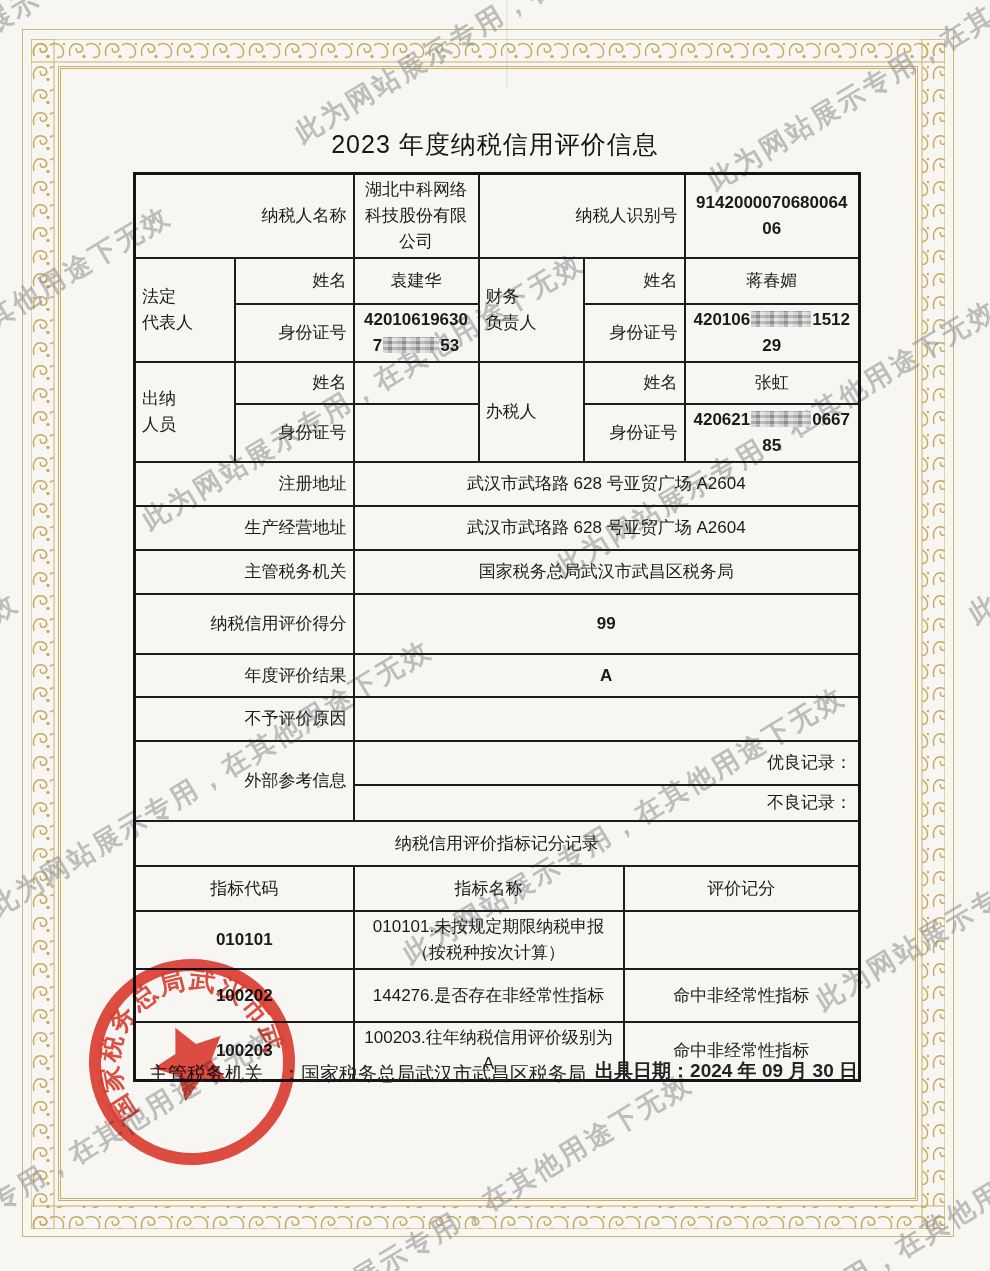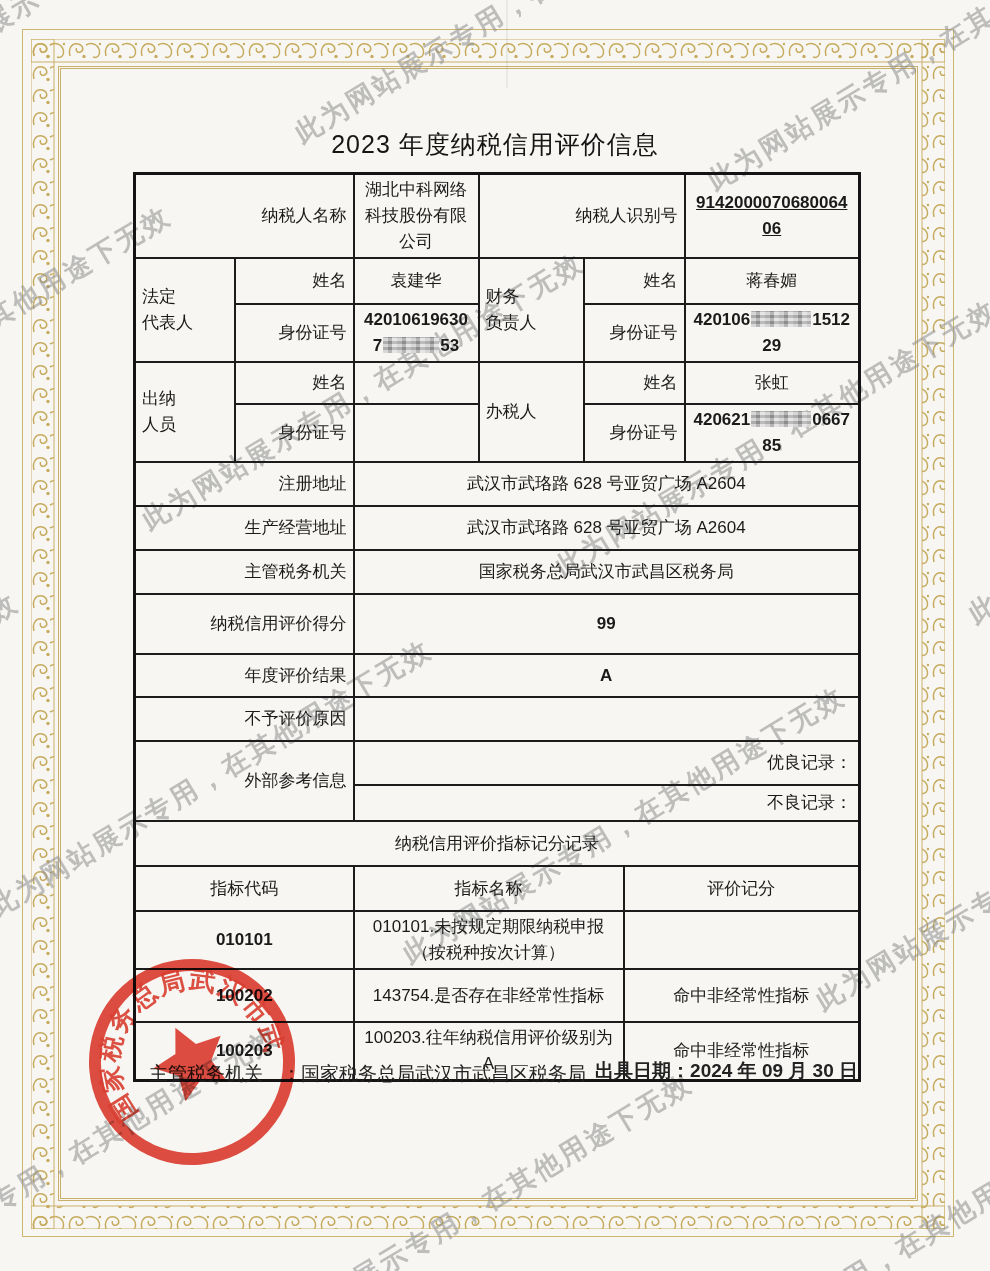--- a/index.html
+++ b/index.html
@@ -32,21 +32,21 @@
     border-collapse:collapse;table-layout:fixed;width:725px;}
   #doc-table td{border:2px solid #1c1c1c;font-size:17px;padding:2px 6px;
     vertical-align:middle;background:transparent;line-height:26px;}
   #doc-table{border:3px solid #141414;}
   .llabel{text-align:right;padding-left:10px !important;}
   .center{text-align:center;margin-left:32px;}
   .plabel{text-align:left;white-space:pre-line;}
   .num{font-weight:bold;font-size:18px;}
   .idcell{font-weight:bold;font-size:17px;text-align:center;word-break:break-all;
     line-height:27px;}
-  .bigid{font-size:18px;text-decoration:underline;}
+  .bigid{font-size:18px;}
   .codecell{font-weight:bold;font-size:17px;}
   .grp{display:inline-block;white-space:nowrap;}
   .censor{display:inline-block;height:16px;vertical-align:-2px;border-radius:1px;margin:0 1px;
     background:
       repeating-linear-gradient(0deg,rgba(255,255,255,.25) 0 3px,rgba(90,90,90,.25) 3px 6px),
       repeating-linear-gradient(90deg,#c9c9c9 0 5px,#9e9e9e 5px 9px,#dcdcdc 9px 14px);}
   .cz56{width:56px;}
   .cz60{width:60px;}
 
   
@@ -190,21 +190,21 @@
       <td colspan="3" class="center">指标名称</td>
       <td colspan="2" class="center">评价记分</td>
     </tr>
     <tr style="height:55px">
       <td colspan="2" class="center codecell">010101</td>
       <td colspan="3" class="center">010101.未按规定期限纳税申报（按税种按次计算）</td>
       <td colspan="2" class="center"></td>
     </tr>
     <tr style="height:53px">
       <td colspan="2" class="center codecell">100202</td>
-      <td colspan="3" class="center">143754.是否存在非经常性指标</td>
+      <td colspan="3" class="center">144276.是否存在非经常性指标</td>
       <td colspan="2" class="center">命中非经常性指标</td>
     </tr>
     <tr style="height:54px">
       <td colspan="2" class="center codecell">100203</td>
       <td colspan="3" class="center">100203.往年纳税信用评价级别为 A</td>
       <td colspan="2" class="center">命中非经常性指标</td>
     </tr>
   </tbody>
     </table>
 

